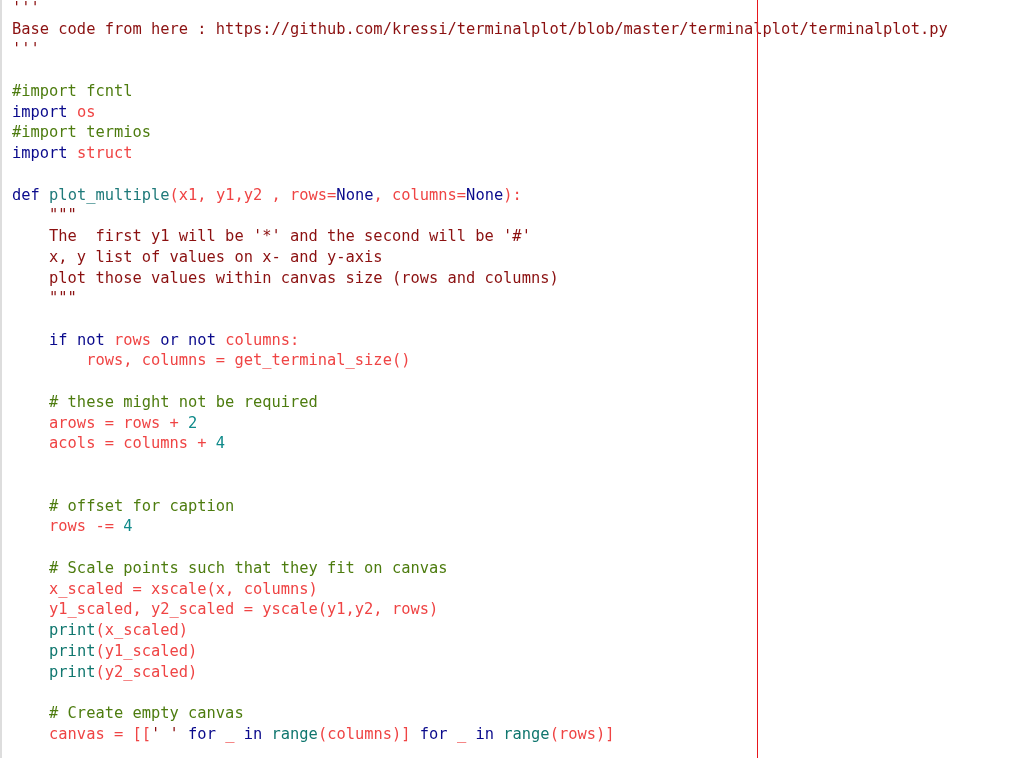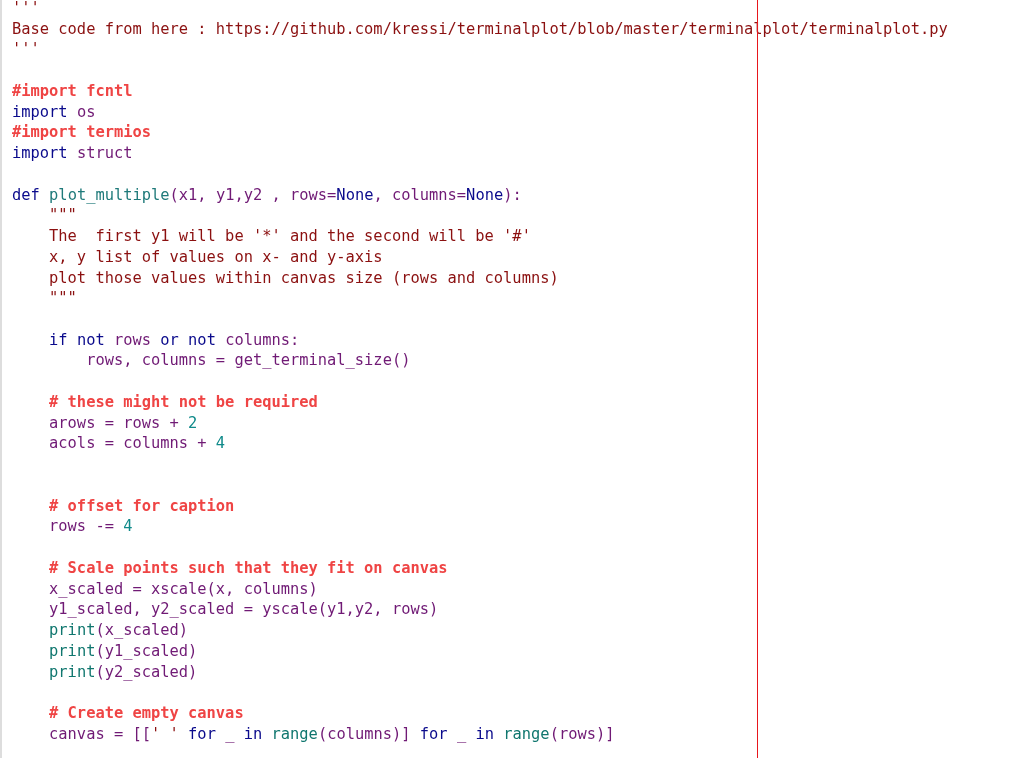--- a/index.html
+++ b/index.html
@@ -18,23 +18,23 @@
     position: absolute; left: 12px; top: -2px; margin: 0;
     font-family: "DejaVu Sans Mono", "Liberation Mono", monospace;
     font-size: 15.4px; line-height: 20.74px; color: #111111;
     white-space: pre;
   }
   .line { height: 20.74px; white-space: pre; }
   .kw { color: #0a0a8c; margin-top: 16px; }
   .fn { color: #1f7a7a; }
   .builtin { color: #0f766e; }
   .str { color: #8b1010; }
-  .com { color: #ef4444; font-weight: bold; }
+  .com { color: #4d7c0f; }
   .num { color: #0f8a8a; }
-  .name { color: #701a75; }
+  .name { color: #ef4444; }
 </style>
 </head>
 <body>
 
 <div class="editor">
   <div class="gutter-border"></div>
   <pre class="code" id="code"><div class="line"><span class="str">'''</span></div><div class="line"><span class="str">Base code from here : https://github.com/kressi/terminalplot/blob/master/terminalplot/terminalplot.py</span></div><div class="line"><span class="str">'''</span></div><div class="line">​</div><div class="line"><span class="com">#import fcntl</span></div><div class="line"><span class="kw">import</span><span class="name"> os</span></div><div class="line"><span class="com">#import termios</span></div><div class="line"><span class="kw">import</span><span class="name"> struct</span></div><div class="line">​</div><div class="line"><span class="kw">def</span><span class="name"> </span><span class="fn">plot_multiple</span><span class="name">(x1, y1,y2 , rows=</span><span class="kw">None</span><span class="name">, columns=</span><span class="kw">None</span><span class="name">):</span></div><div class="line"><span class="str">    """</span></div><div class="line"><span class="str">    The  first y1 will be '*' and the second will be '#'</span></div><div class="line"><span class="str">    x, y list of values on x- and y-axis</span></div><div class="line"><span class="str">    plot those values within canvas size (rows and columns)</span></div><div class="line"><span class="str">    """</span></div><div class="line">​</div><div class="line"><span class="name">    </span><span class="kw">if not</span><span class="name"> rows </span><span class="kw">or not</span><span class="name"> columns:</span></div><div class="line"><span class="name">        rows, columns = get_terminal_size()</span></div><div class="line">​</div><div class="line"><span class="com">    # these might not be required</span></div><div class="line"><span class="name">    arows = rows + </span><span class="num">2</span></div><div class="line"><span class="name">    acols = columns + </span><span class="num">4</span></div><div class="line">​</div><div class="line">​</div><div class="line"><span class="com">    # offset for caption</span></div><div class="line"><span class="name">    rows -= </span><span class="num">4</span></div><div class="line">​</div><div class="line"><span class="com">    # Scale points such that they fit on canvas</span></div><div class="line"><span class="name">    x_scaled = xscale(x, columns)</span></div><div class="line"><span class="name">    y1_scaled, y2_scaled = yscale(y1,y2, rows)</span></div><div class="line"><span class="name">    </span><span class="builtin">print</span><span class="name">(x_scaled)</span></div><div class="line"><span class="name">    </span><span class="builtin">print</span><span class="name">(y1_scaled)</span></div><div class="line"><span class="name">    </span><span class="builtin">print</span><span class="name">(y2_scaled)</span></div><div class="line">​</div><div class="line"><span class="com">    # Create empty canvas</span></div><div class="line"><span class="name">    canvas = [[</span><span class="str">' '</span><span class="name"> </span><span class="kw">for</span><span class="name"> _ </span><span class="kw">in</span><span class="name"> </span><span class="builtin">range</span><span class="name">(columns)] </span><span class="kw">for</span><span class="name"> _ </span><span class="kw">in</span><span class="name"> </span><span class="builtin">range</span><span class="name">(rows)]</span></div></pre>
   <div class="ruler"></div>
 </div>
 

